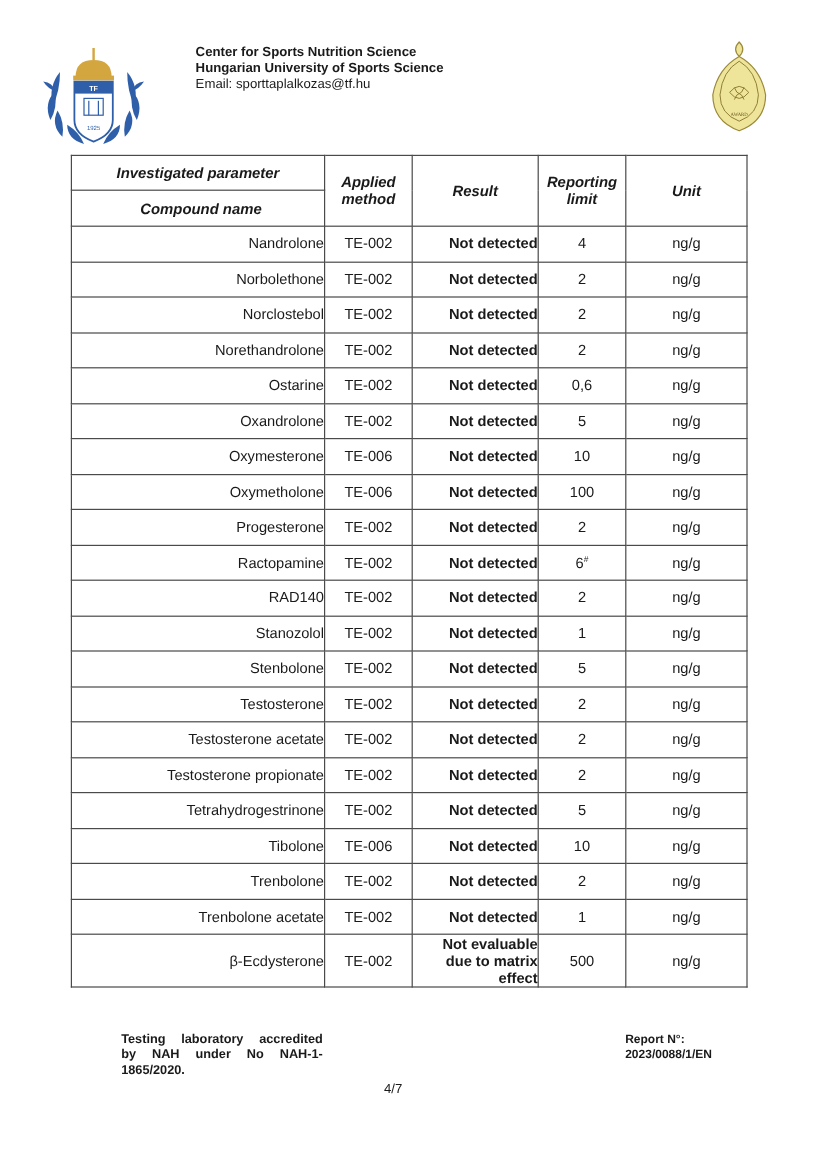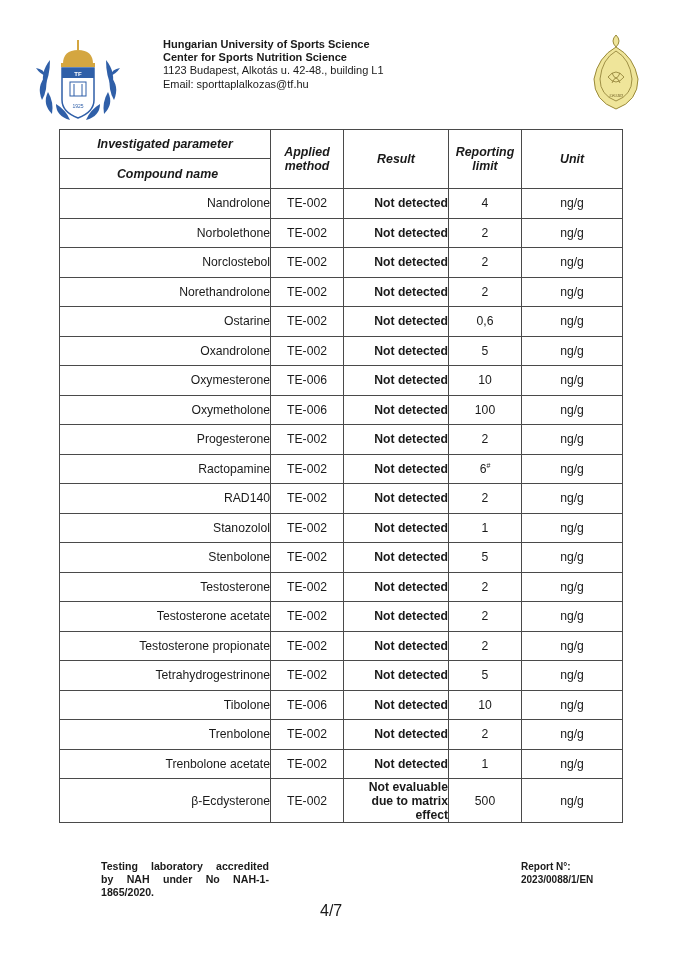--- a/index.html
+++ b/index.html
@@ -27,21 +27,21 @@
   td.c { text-align: center; }
   td.res { text-align: right; font-weight: bold; }
   tr.tall td { height: 43px; }
   tr.tall td.res { line-height: 14px; }
   sup { font-size: 7px; vertical-align: 5px; }
 
   .footer-left { position: absolute; left: 101px; top: 860px; font-size: 10.6px; font-weight: bold; line-height: 13px; width: 168px; }
   .footer-left span { display: block; }
   .footer-left .justify { text-align: justify; text-align-last: justify; }
   .footer-right { position: absolute; left: 521px; top: 860px; font-size: 10px; font-weight: bold; line-height: 13px; }
-  .page-num { position: absolute; left: 320px; top: 902px; font-size: 16px; }
+  .page-num { position: absolute; left: 320px; top: 902px; font-size: 11px; }
 </style>
 </head>
 <body>
 
 <svg class="logo-left" viewBox="0 0 112 92">
   <g fill="#2f5fa8">
     <path d="M28 22 q-10 12 -6 28 q6 -12 6 -28z"></path>
     <path d="M24 38 q-10 10 -4 24 q6 -10 4 -24z"></path>
     <path d="M26 54 q-6 12 4 22 q2 -12 -4 -22z"></path>
     <path d="M34 66 q0 12 14 16 q-4 -10 -14 -16z"></path>
@@ -62,23 +62,22 @@
   <text x="56" y="38" font-size="6" text-anchor="middle" fill="#ffffff" font-family="Liberation Sans, sans-serif" font-weight="bold">TF</text>
   <g stroke="#2f5fa8" stroke-width="1" fill="none">
     <rect x="48" y="44" width="16" height="14"></rect>
     <line x1="52" y1="46" x2="52" y2="58"></line>
     <line x1="60" y1="46" x2="60" y2="58"></line>
   </g>
   <text x="56" y="70" font-size="5" text-anchor="middle" fill="#2f5fa8" font-family="Liberation Sans, sans-serif">1925</text>
 </svg>
 
 <div class="header-text">
+  <div class="b">Center for Sports Nutrition Science</div>
   <div class="b">Hungarian University of Sports Science</div>
-  <div class="b">Center for Sports Nutrition Science</div>
-  <div>1123 Budapest, Alkotás u. 42-48., building L1</div>
   <div>Email: sporttaplalkozas@tf.hu</div>
 </div>
 
 <svg class="logo-right" viewBox="0 0 56 80">
   <path d="M28 2 q-6 6 0 12 q18 10 22 32 q0 22 -22 30 q-22 -8 -22 -30 q4 -22 22 -32 q6 -6 0 -12z" fill="#efe59a" stroke="#9a8a3a" stroke-width="1"></path>
   <path d="M28 18 q14 8 16 28 q0 16 -16 22 q-16 -6 -16 -22 q2 -20 16 -28z" fill="none" stroke="#8a7a30" stroke-width="0.8"></path>
   <path d="M20 44 q8 -10 16 0 q-8 10 -16 0z M24 40 q4 10 8 0 M24 50 q4 -10 8 0" fill="none" stroke="#8a7a30" stroke-width="0.8"></path>
   <text x="28" y="64" font-size="4" text-anchor="middle" fill="#6a5a20" font-family="Liberation Serif, serif">AWARD</text>
 </svg>
 

